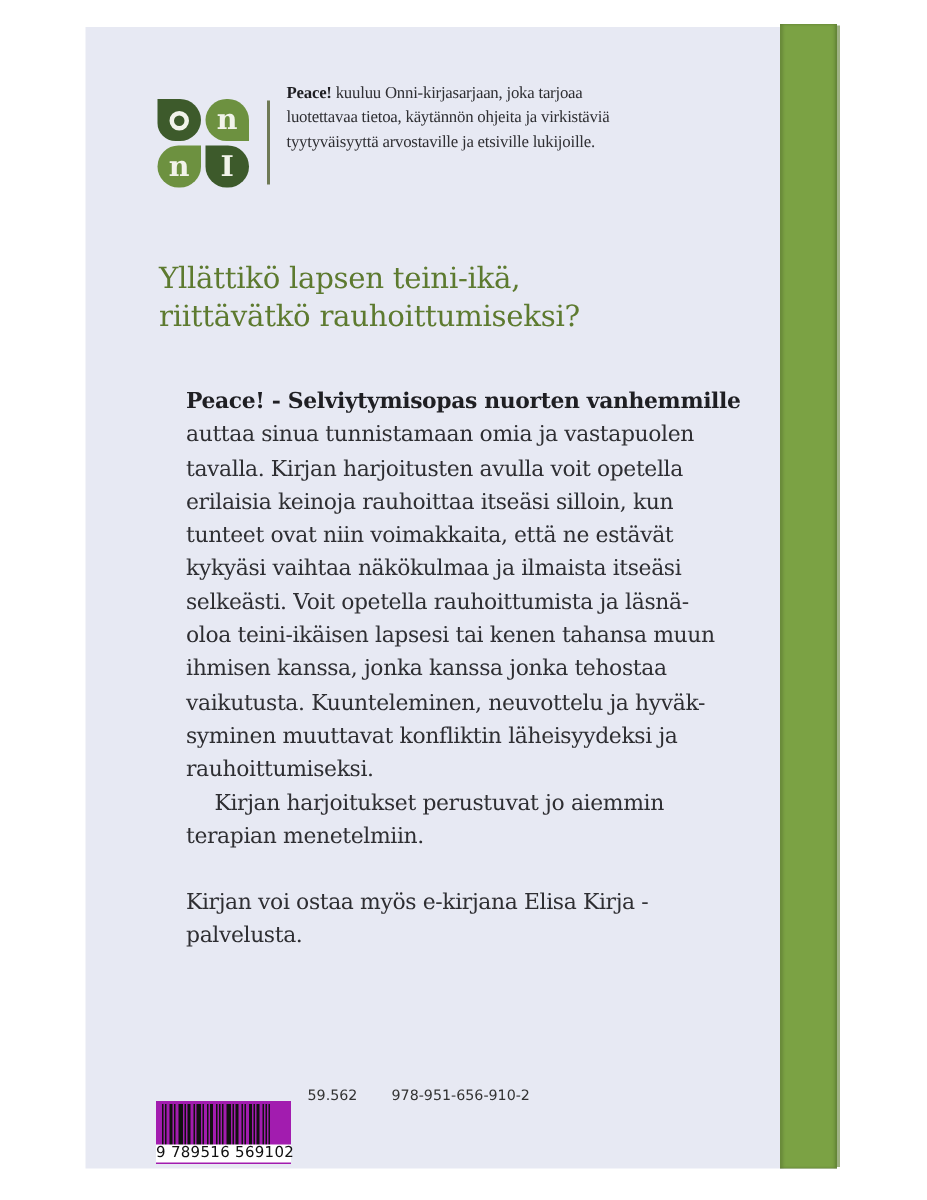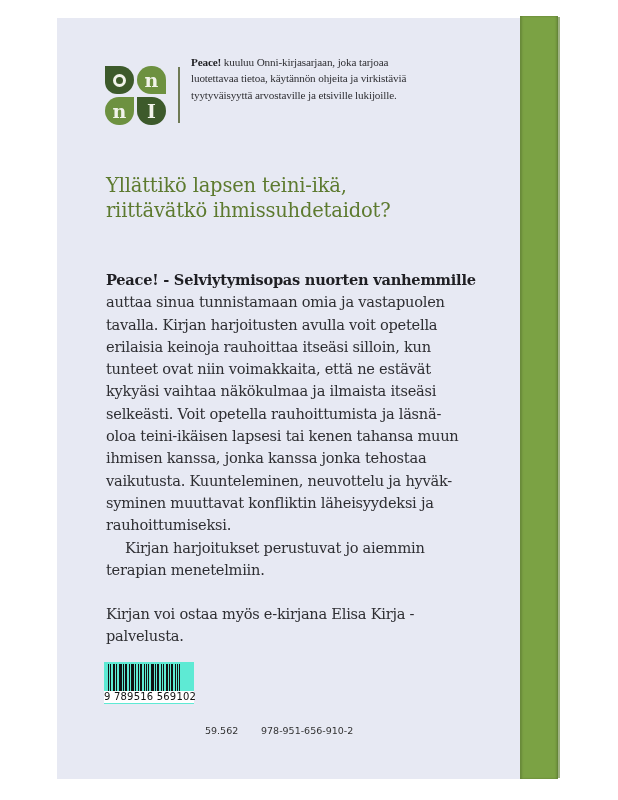--- a/index.html
+++ b/index.html
@@ -22,28 +22,28 @@
 
   .divider { position:absolute; left:178px; top:67px; width:2px; height:56px; background:#6f7a55; }
   .series-text { position:absolute; left:191px; top:54px; width:330px; font-family:Liberation Serif, serif;
                  font-size:11.2px; line-height:16.3px; color:#2f2f33; letter-spacing:-0.15px; }
   .series-text b { font-weight:bold; color:#1e1e22; }
 
   .headline { position:absolute; left:106px; top:173px; width:400px; font-family:"DejaVu Serif", serif;
               font-size:19.5px; line-height:25px; color:#5d7a2f; letter-spacing:-0.2px; }
   .headline div { white-space:nowrap; }
 
-  .body-text { position:absolute; left:106px; top:257px; width:400px; font-family:"DejaVu Serif", serif;
-               font-size:14.6px; line-height:22.3px; color:#2e2e32; letter-spacing:-0.25px;margin-top:12px; }
+  .body-text { position:absolute; left:124px; top:257px; width:400px; font-family:"DejaVu Serif", serif;
+               font-size:14.6px; line-height:22.3px; color:#2e2e32; letter-spacing:-0.25px; }
   .body-text .ln { white-space:nowrap; }
   .body-text .lead { font-weight:bold; color:#1f1f23; }
   .body-text .indent { padding-left:19px; }
   .gap { height:22px; }
 
-  .barcode { position:absolute; left:104px; top:662px; width:90px; height:42px; background:#5eead4; }
+  .barcode { position:absolute; left:104px; top:734px; width:90px; height:42px; background:#a21caf; }
   .bars { position:absolute; left:4px; top:2px; width:82px; height:30px; display:flex; align-items:stretch; }
   .bars span { display:block; height:100%; }
   .bc-digits { position:absolute; left:0; top:29px; width:90px; font-family:"DejaVu Sans", sans-serif;
                font-size:10px; line-height:12px; color:#111; background:#fff; white-space:nowrap; letter-spacing:0.2px; }
   .class-code { position:absolute; left:205px; top:725px; font-family:"DejaVu Sans", sans-serif; font-size:9.5px; color:#333; }
   .isbn { position:absolute; left:261px; top:725px; font-family:"DejaVu Sans", sans-serif; font-size:9.5px; color:#333; }
 </style>
 </head>
 <body>
 
@@ -63,21 +63,21 @@
 <div class="divider"></div>
 
 <div class="series-text">
   <div><b>Peace!</b><span> kuuluu Onni-kirjasarjaan, joka tarjoaa</span></div>
   <div>luotettavaa tietoa, käytännön ohjeita ja virkistäviä</div>
   <div>tyytyväisyyttä arvostaville ja etsiville lukijoille.</div>
 </div>
 
 <div class="headline">
   <div>Yllättikö lapsen teini-ikä,</div>
-  <div>riittävätkö ihmissuhdetaidot?</div>
+  <div>riittävätkö rauhoittumiseksi?</div>
 </div>
 
 <div class="body-text">
   <div class="ln lead">Peace! - Selviytymisopas nuorten vanhemmille</div>
   <div class="ln">auttaa sinua tunnistamaan omia ja vastapuolen</div>
   <div class="ln">tavalla. Kirjan harjoitusten avulla voit opetella</div>
   <div class="ln">erilaisia keinoja rauhoittaa itseäsi silloin, kun</div>
   <div class="ln">tunteet ovat niin voimakkaita, että ne estävät</div>
   <div class="ln">kykyäsi vaihtaa näkökulmaa ja ilmaista itseäsi</div>
   <div class="ln">selkeästi. Voit opetella rauhoittumista ja läsnä-</div>

